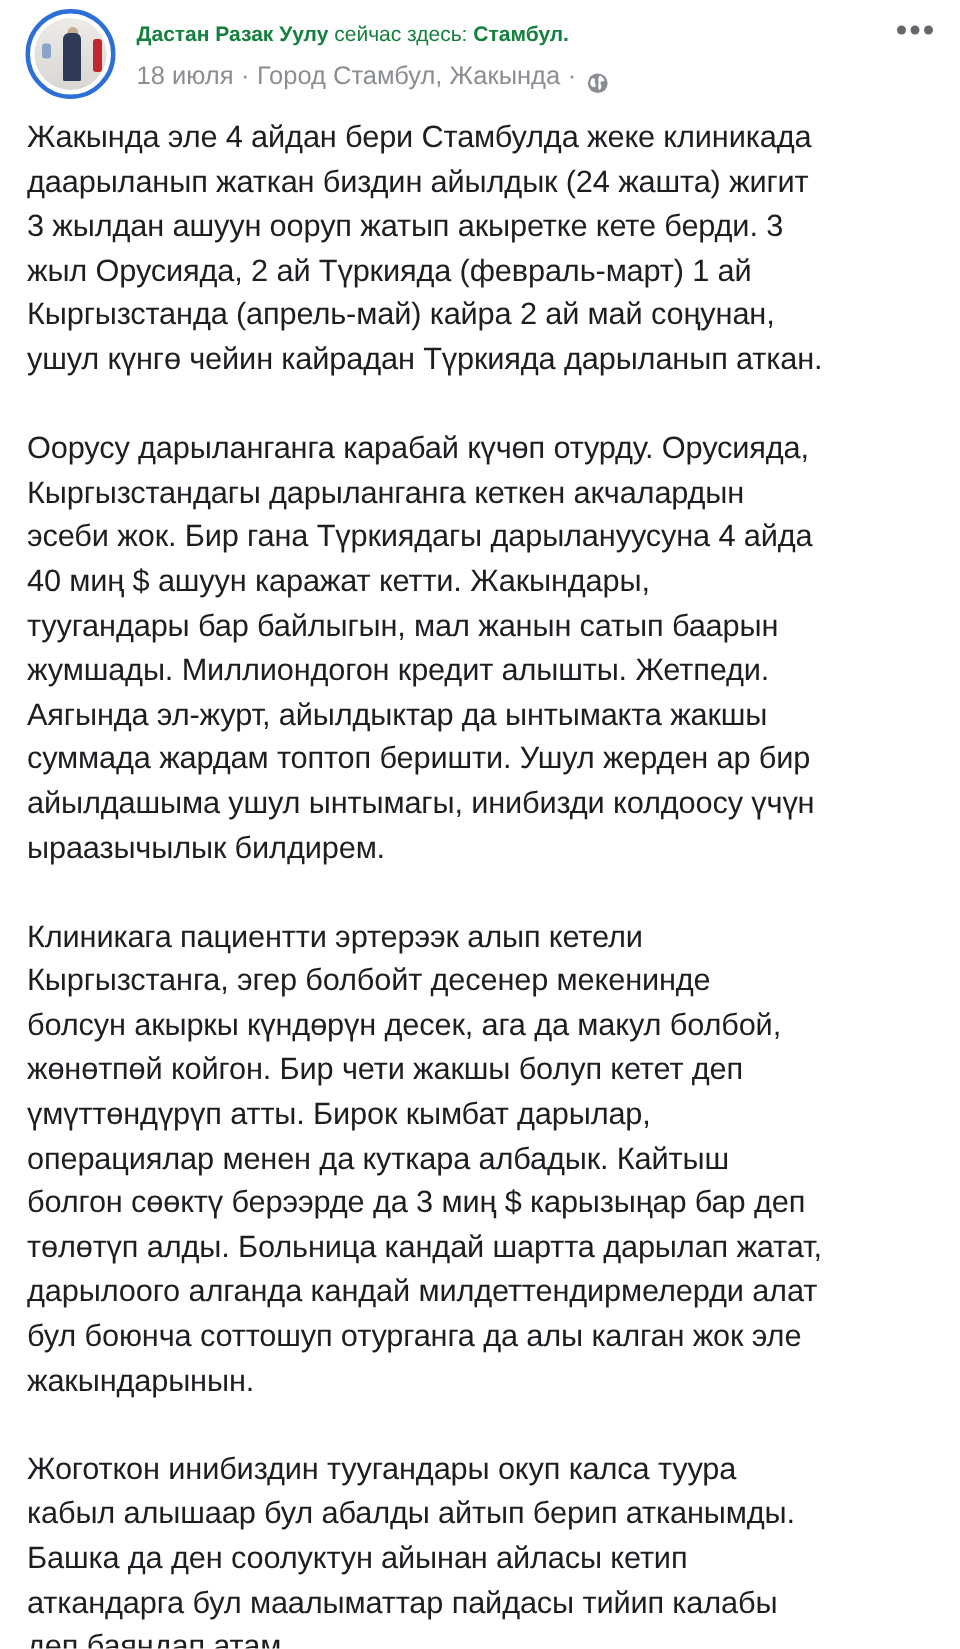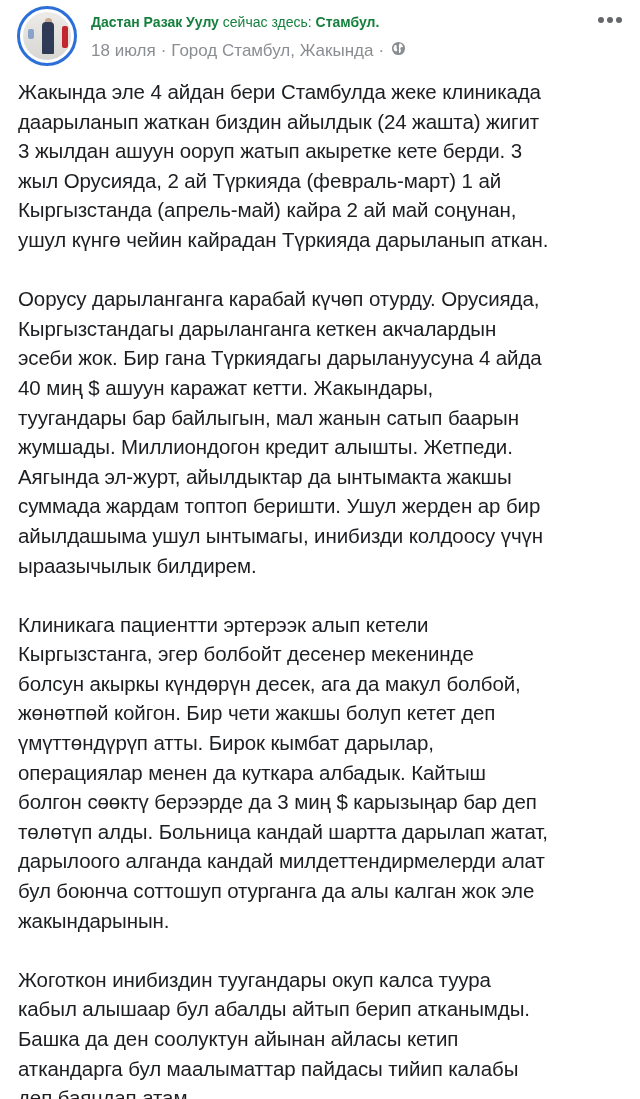--- a/index.html
+++ b/index.html
@@ -94,21 +94,21 @@
     }
     .header-line2 {
       position: absolute;
       left: 91px;
       top: 40px;
       font-size: 17px;
       line-height: 22px;
       color: #8a8d91;
       white-space: nowrap;
       display: flex;
-      align-items: flex-start;
+      align-items: flex-end;
     }
     .sep {
       margin: 0 5px;
     }
     .globe-icon {
       display: inline-block;
       width: 15px;
       height: 15px;
       margin-left: 2px;
     }

